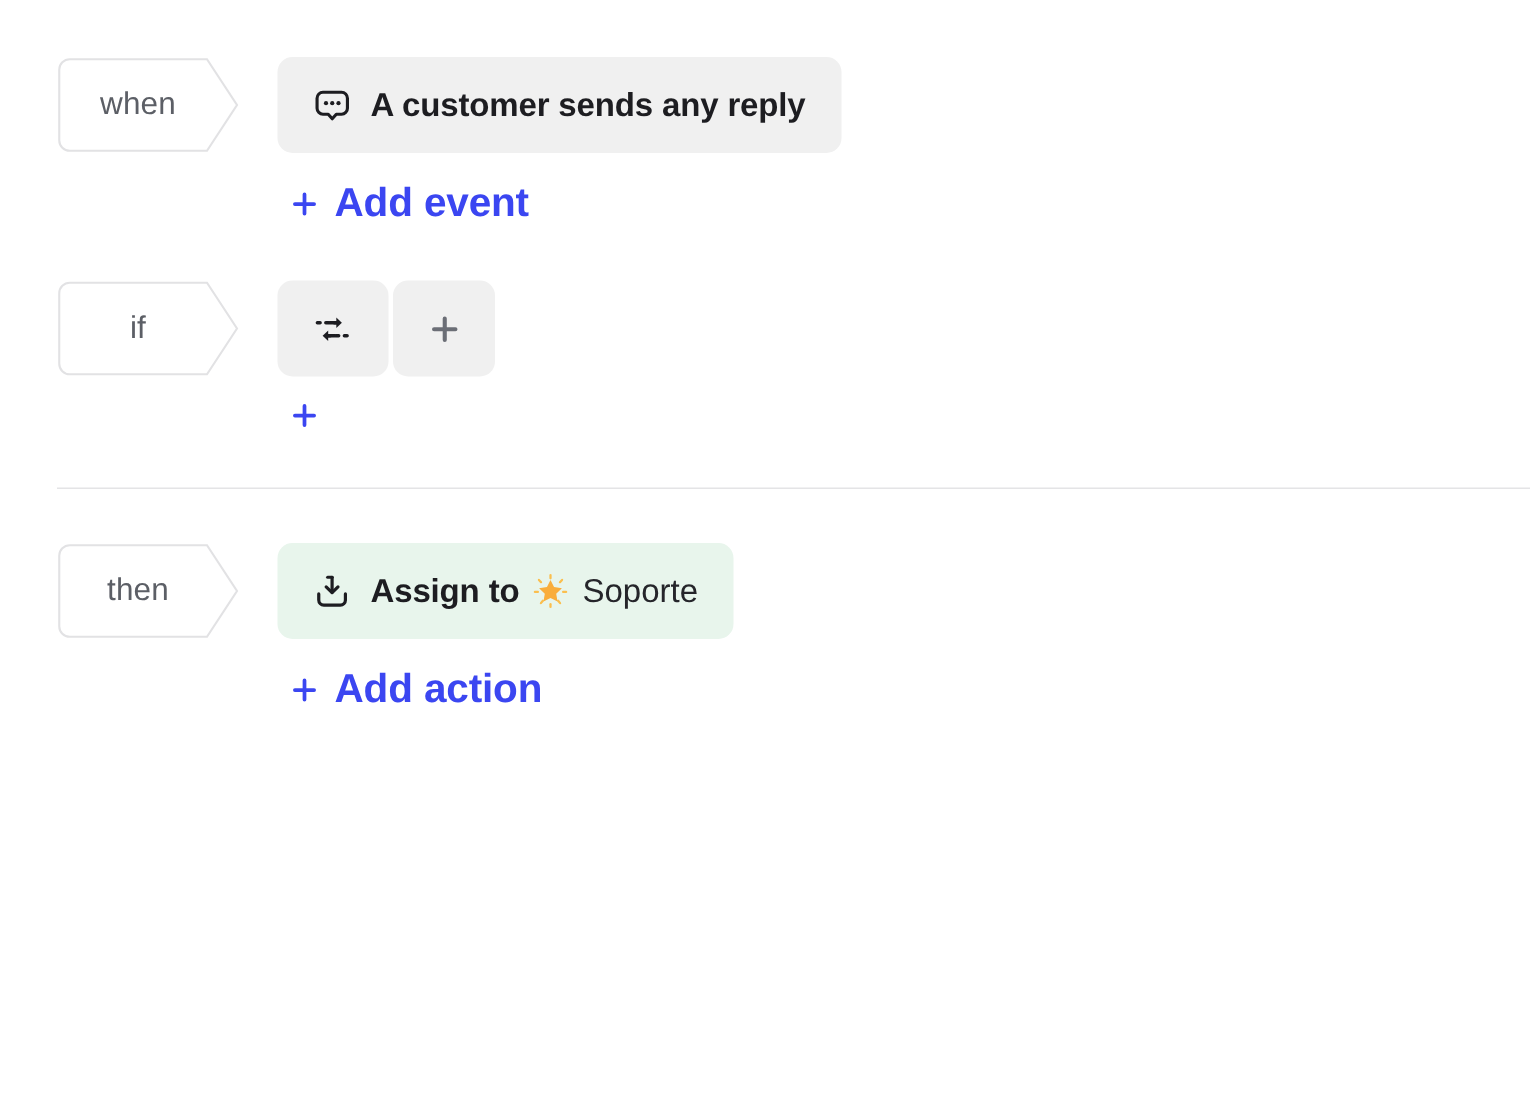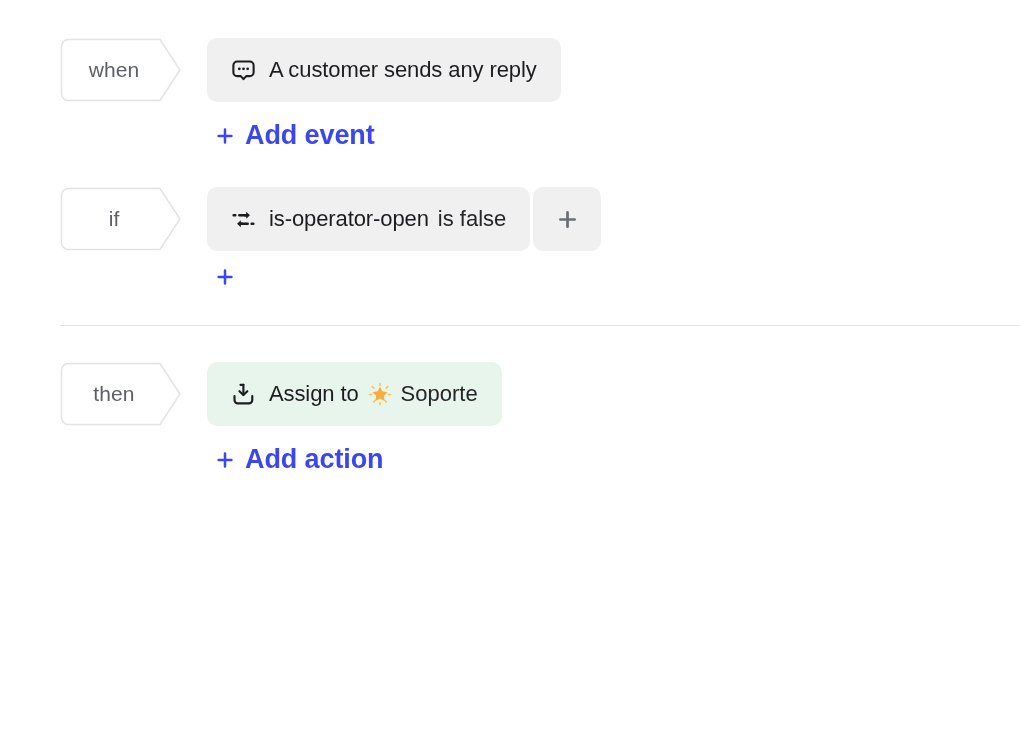--- a/index.html
+++ b/index.html
@@ -15,21 +15,20 @@
     -webkit-font-smoothing: antialiased;
     overflow: hidden;
     position: relative;
   }
 
   .builder {
     position: relative;
     width: 869px;
     height: 740px;
     padding-top: 38px;
-    padding-left: 22px;
   }
 
   
   .rule-block {
     display: flex;
     align-items: flex-start;
     padding-left: 38px;
   }
 
   .rule-body {
@@ -98,21 +97,21 @@
     flex: 0 0 auto;
   }
 
   .chip .chip-text {
     display: flex;
     align-items: center;
     gap: 9px;
     line-height: 1;
   }
 
-  .strong { font-weight: 400; letter-spacing: -0.1px; }
+  .strong { font-weight: 700; letter-spacing: -0.1px; }
   .regular { font-weight: 400; color: #25252a; }
 
   .emoji {
     font-size: 21px;
     line-height: 1;
     display: inline-flex;
     align-items: center;
   }
 
   
@@ -226,24 +225,20 @@
         <div class="chip">
           <span class="chip-icon">
             <svg width="27" height="27" viewBox="0 0 24 24" fill="none" aria-hidden="true">
               <path d="M3.2 8.2h11.6" stroke="#1d1d21" stroke-width="2.1" stroke-linecap="round" stroke-dasharray="1.6 3.4"></path>
               <path d="M10.5 8.2h4.6" stroke="#1d1d21" stroke-width="2.1" stroke-linecap="round"></path>
               <path d="M14.4 5.1l3.3 3.1-3.3 3.1z" fill="#1d1d21"></path>
               <path d="M20.8 15.8H9.2" stroke="#1d1d21" stroke-width="2.1" stroke-linecap="round" stroke-dasharray="1.6 3.4"></path>
               <path d="M13.5 15.8H8.9" stroke="#1d1d21" stroke-width="2.1" stroke-linecap="round"></path>
               <path d="M9.6 12.7L6.3 15.8l3.3 3.1z" fill="#1d1d21"></path>
             </svg>
-          </span>
-          <span class="chip-text">
-            <span class="strong">is-operator-open</span>
-            <span class="regular">is false</span>
           </span>
         </div>
 
         <button class="chip-plus">
           <span>
             <svg width="19" height="19" viewBox="0 0 16 16" aria-hidden="true">
               <path d="M8 2v12M2 8h12" stroke="#6b6e76" stroke-width="2.3" stroke-linecap="round"></path>
             </svg>
           </span>
         </button>

